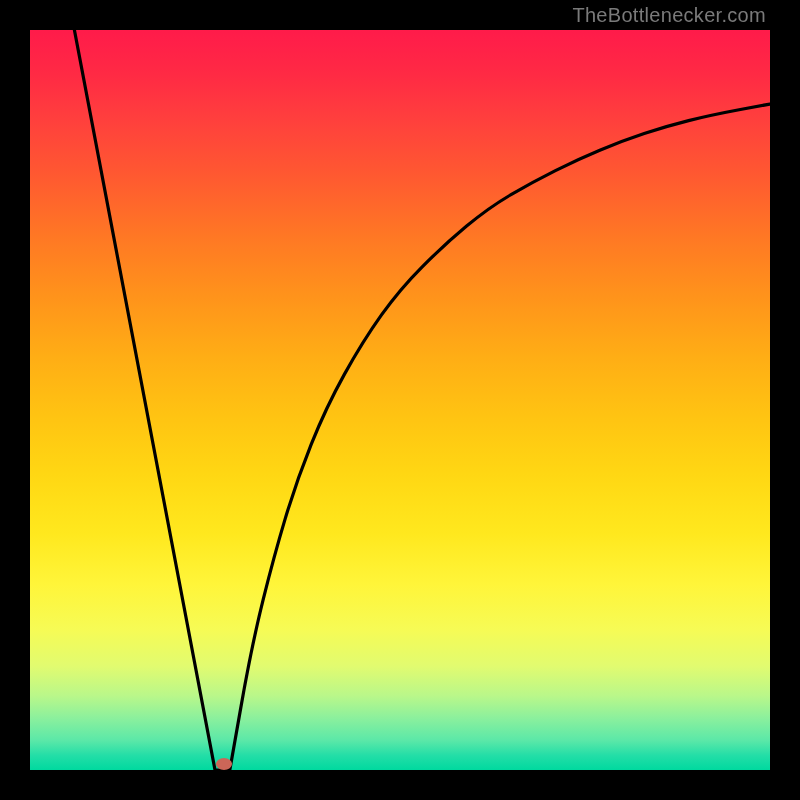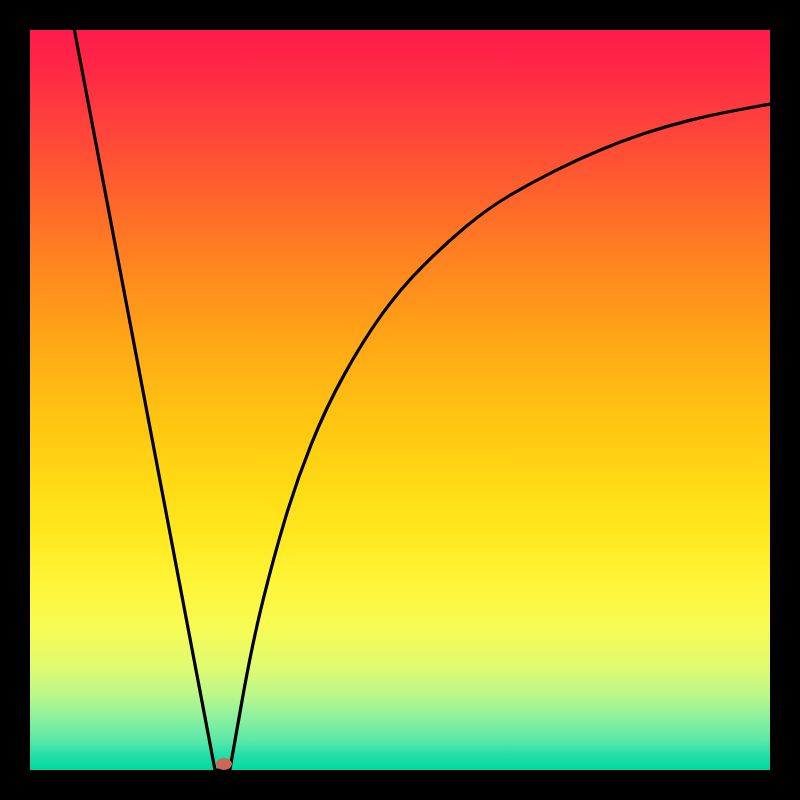--- a/index.html
+++ b/index.html
@@ -70,20 +70,21 @@
     font-size: 20px;
     font-weight: 500;
     letter-spacing: 0.3px;
     user-select: none;
   }
 </style>
 </head>
 <body>
 
 <div class="frame">
+  <div class="watermark">TheBottlenecker.com</div>
   <div class="plot-area">
     <div class="gradient"></div>
     <svg class="curve" viewBox="0 0 740 740" preserveAspectRatio="none">
       <path id="curve-path" d="M 44.4 0 L 185 740 L 199.8 740 Q 199.8 740 210.9 677.1 T 233.10000000000002 569.8 T 255.3 488.4 T 281.2 414.4 T 314.5 344.1 T 351.5 284.9 T 392.20000000000005 236.8 T 436.6 196.10000000000002 T 481 164.64999999999998 T 525.4000000000001 140.59999999999997 T 569.8 120.25 T 614.2 103.60000000000002 T 658.6 90.65000000000003 T 710.4000000000001 79.55000000000001 T 740 74" fill="none" stroke="#000" stroke-width="3.2" stroke-linejoin="round" stroke-linecap="round"></path>
     </svg>
     <div class="marker" id="marker" style="left: 193.88px; top: 734.08px; background: rgb(204, 102, 88);"></div>
   </div>
 </div>
 
 </body></html>

